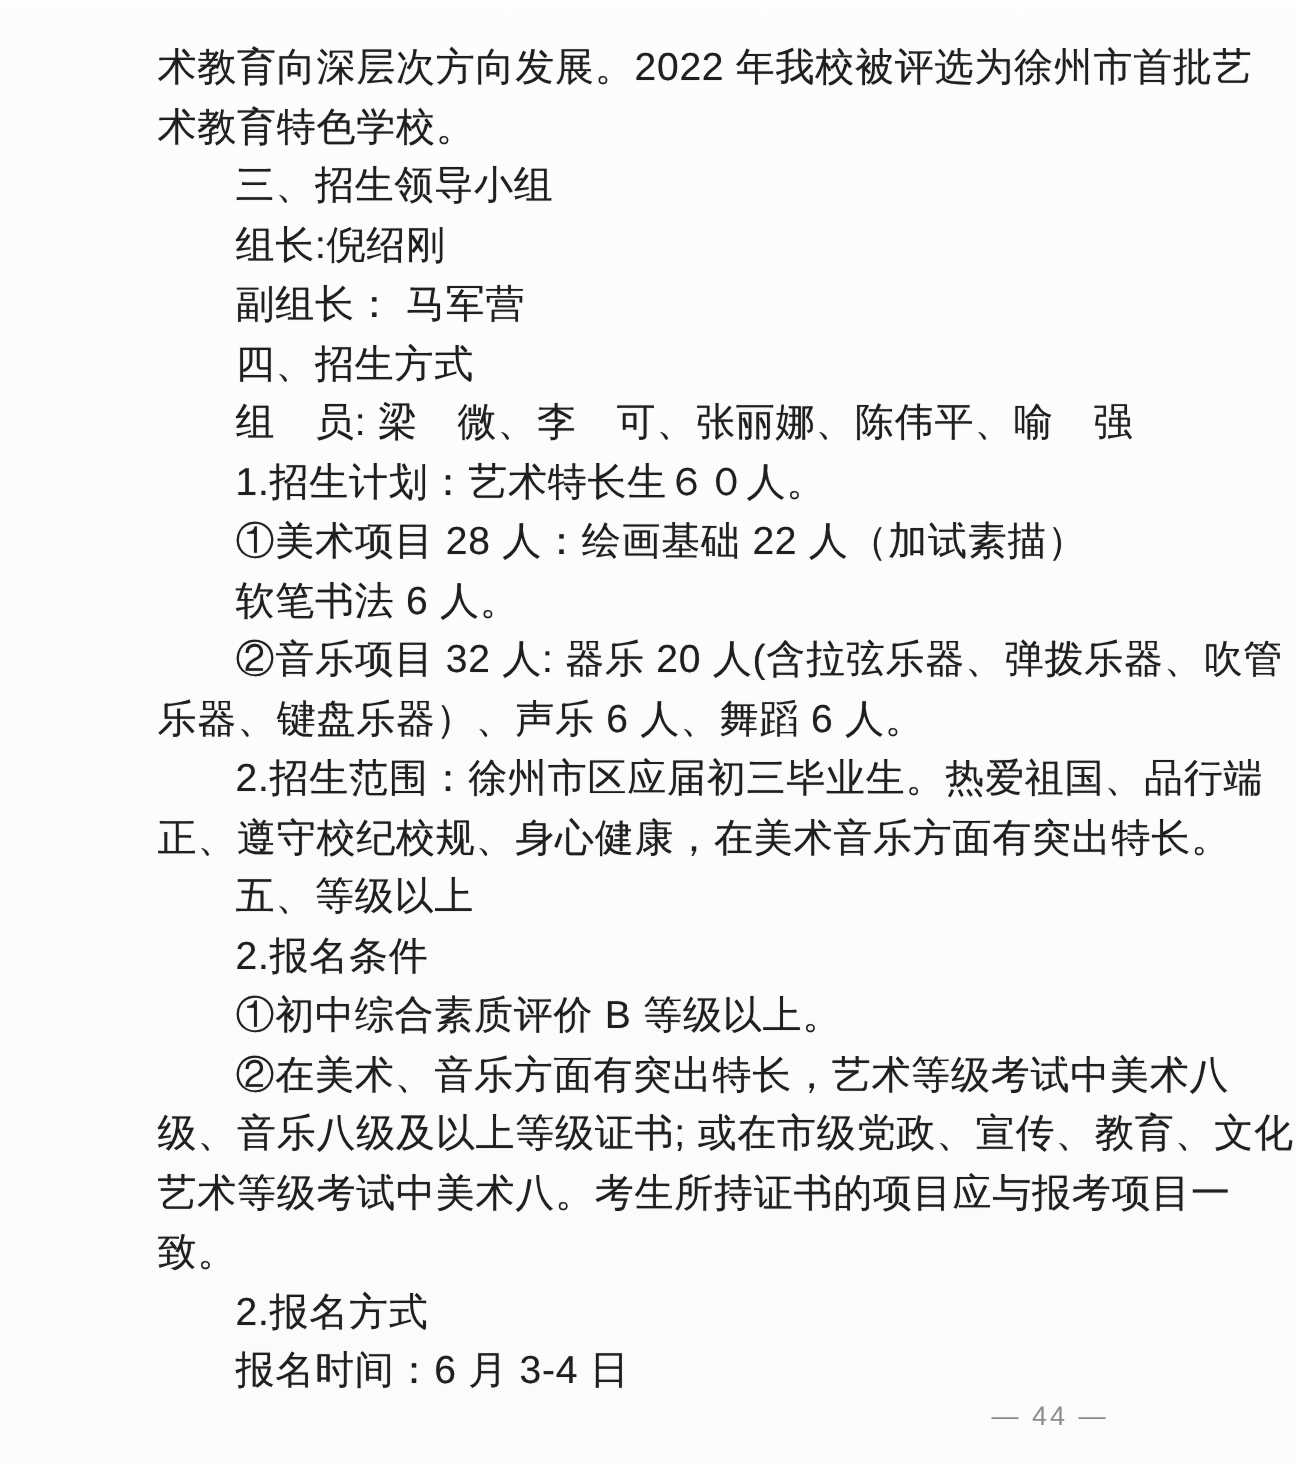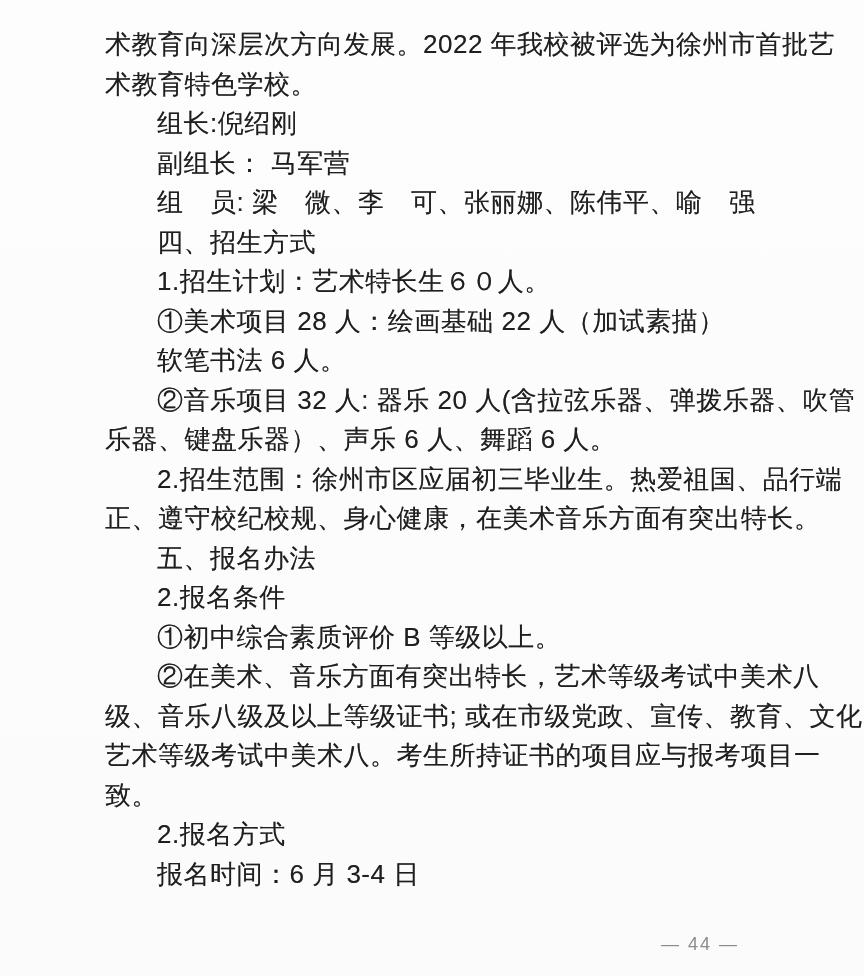--- a/index.html
+++ b/index.html
@@ -47,32 +47,33 @@
     white-space: nowrap;
   }
 </style>
 </head>
 <body>
 
 <div class="page">
   <div class="content" id="lines-container">
       <div class="line">术教育向深层次方向发展。2022 年我校被评选为徐州市首批艺</div>
       <div class="line">术教育特色学校。</div>
+      <div class="line indent">三、招生领导小组</div>
       <div class="line indent">组长:倪绍刚</div>
       <div class="line indent">副组长： 马军营</div>
+      <div class="line indent">四、招生方式</div>
       <div class="line indent">组　员: 梁　微、李　可、张丽娜、陈伟平、喻　强</div>
-      <div class="line indent">四、招生方式</div>
       <div class="line indent">1.招生计划：艺术特长生６０人。</div>
       <div class="line indent">①美术项目 28 人：绘画基础 22 人（加试素描）</div>
       <div class="line indent">软笔书法 6 人。</div>
       <div class="line indent">②音乐项目 32 人: 器乐 20 人(含拉弦乐器、弹拨乐器、吹管</div>
       <div class="line">乐器、键盘乐器）、声乐 6 人、舞蹈 6 人。</div>
       <div class="line indent">2.招生范围：徐州市区应届初三毕业生。热爱祖国、品行端</div>
       <div class="line">正、遵守校纪校规、身心健康，在美术音乐方面有突出特长。</div>
-      <div class="line indent">五、报名办法</div>
+      <div class="line indent">五、等级以上</div>
       <div class="line indent">2.报名条件</div>
       <div class="line indent">①初中综合素质评价 B 等级以上。</div>
       <div class="line indent">②在美术、音乐方面有突出特长，艺术等级考试中美术八</div>
       <div class="line">级、音乐八级及以上等级证书; 或在市级党政、宣传、教育、文化</div>
       <div class="line">艺术等级考试中美术八。考生所持证书的项目应与报考项目一</div>
       <div class="line">致。</div>
       <div class="line indent">2.报名方式</div>
       <div class="line indent">报名时间：6 月 3-4 日</div>
     </div>
   <div class="footer">— 44 —</div>

